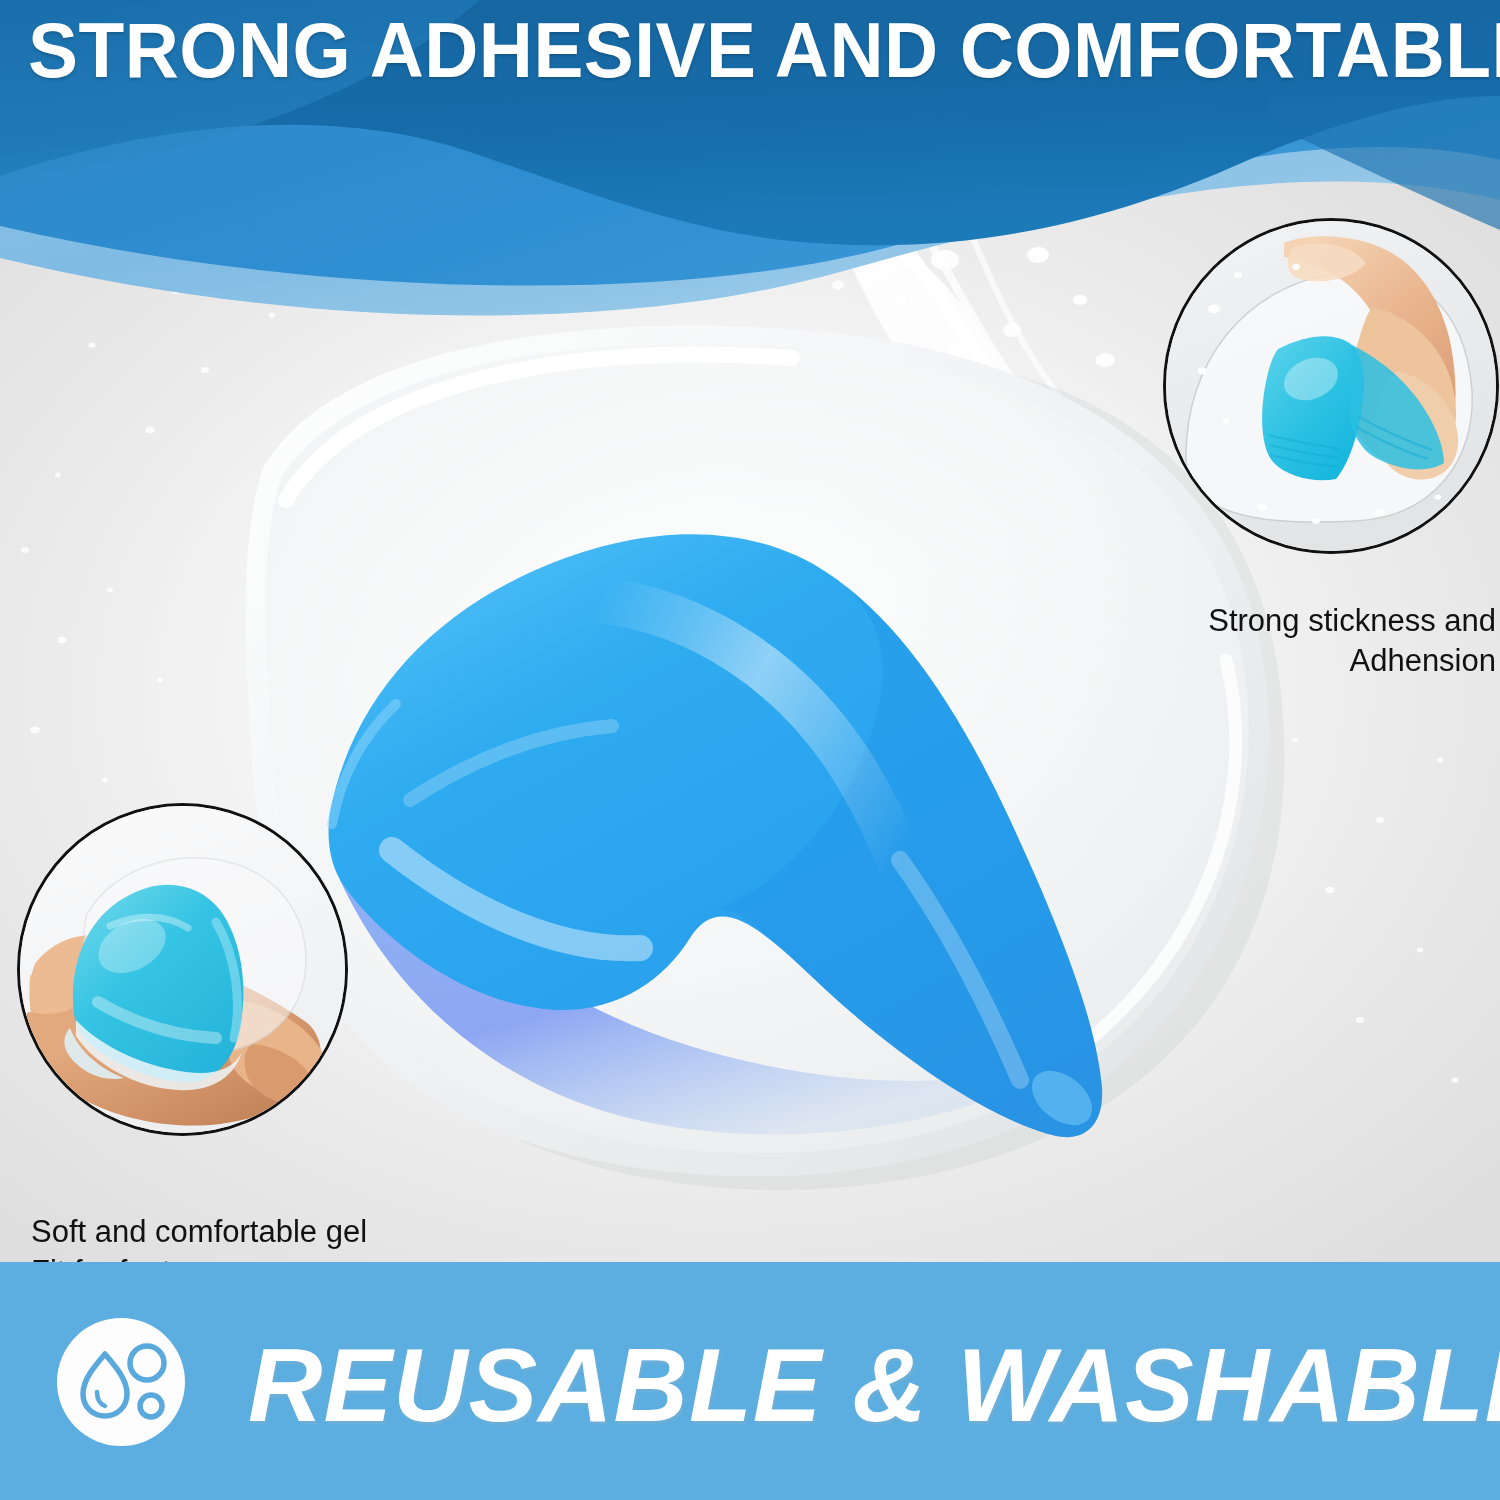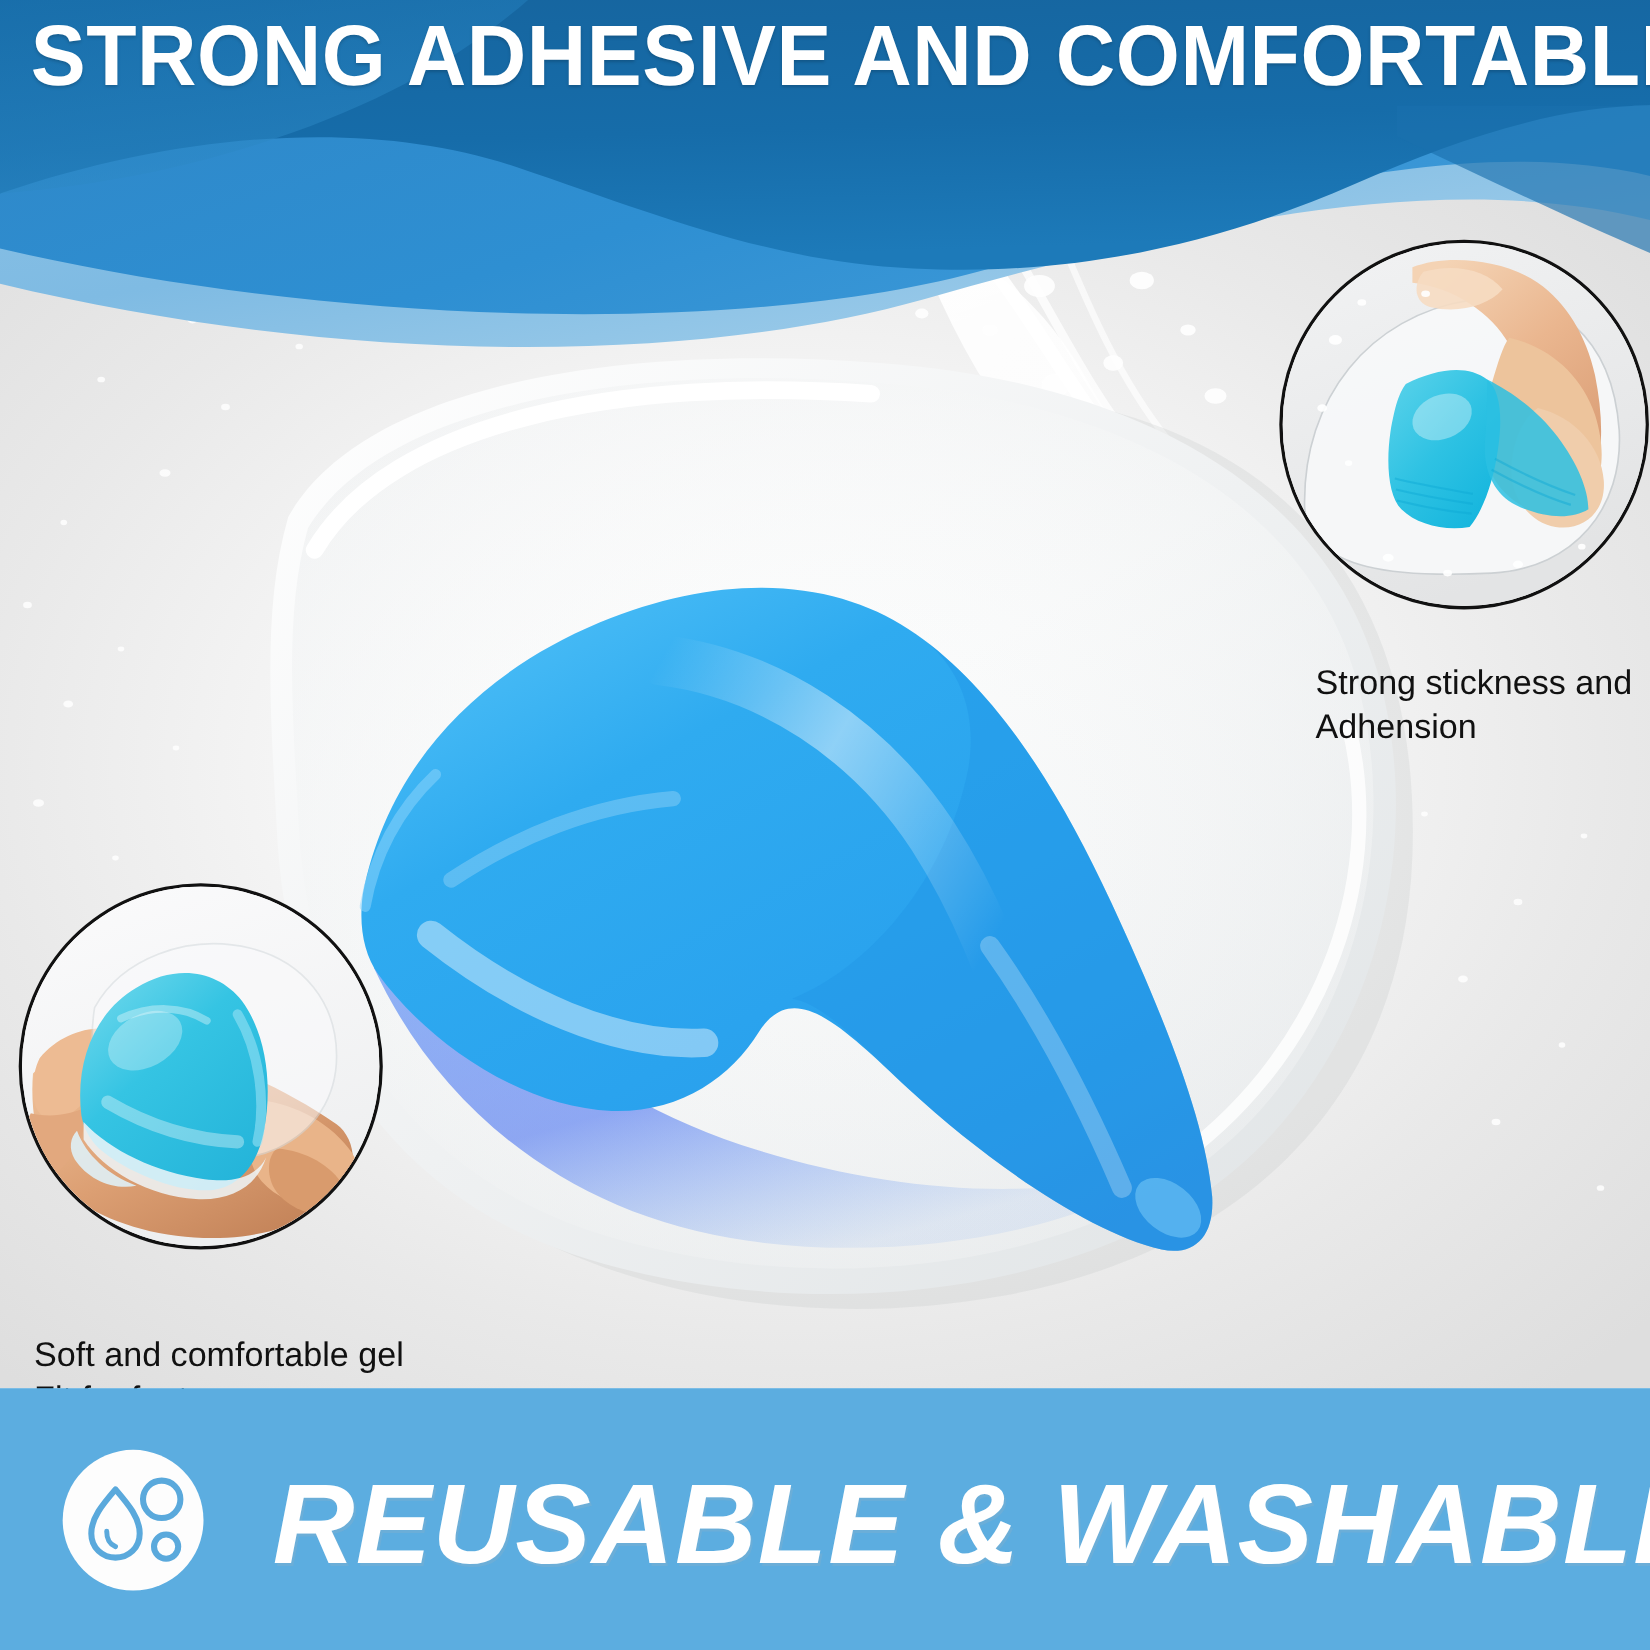--- a/index.html
+++ b/index.html
@@ -83,21 +83,21 @@
 
   .caption {
     position: absolute;
     color: #111111;
     font-family: "Liberation Sans", sans-serif;
     font-size: 31px;
     line-height: 40px;
     font-weight: normal;
     white-space: pre-line;
   }
-  .caption-tr { left: 1196px; top: 601px; width: 300px; }
+  .caption-tr { left: 1196px; top: 601px; width: 300px; text-align: right; }
   .caption-bl { left: 31px;  top: 1212px; width: 420px; }
 
   
   .banner {
     position: absolute;
     left: 0; top: 1262px;
     width: 1500px; height: 238px;
     background: #5cade0;
   }
   .banner-badge {

